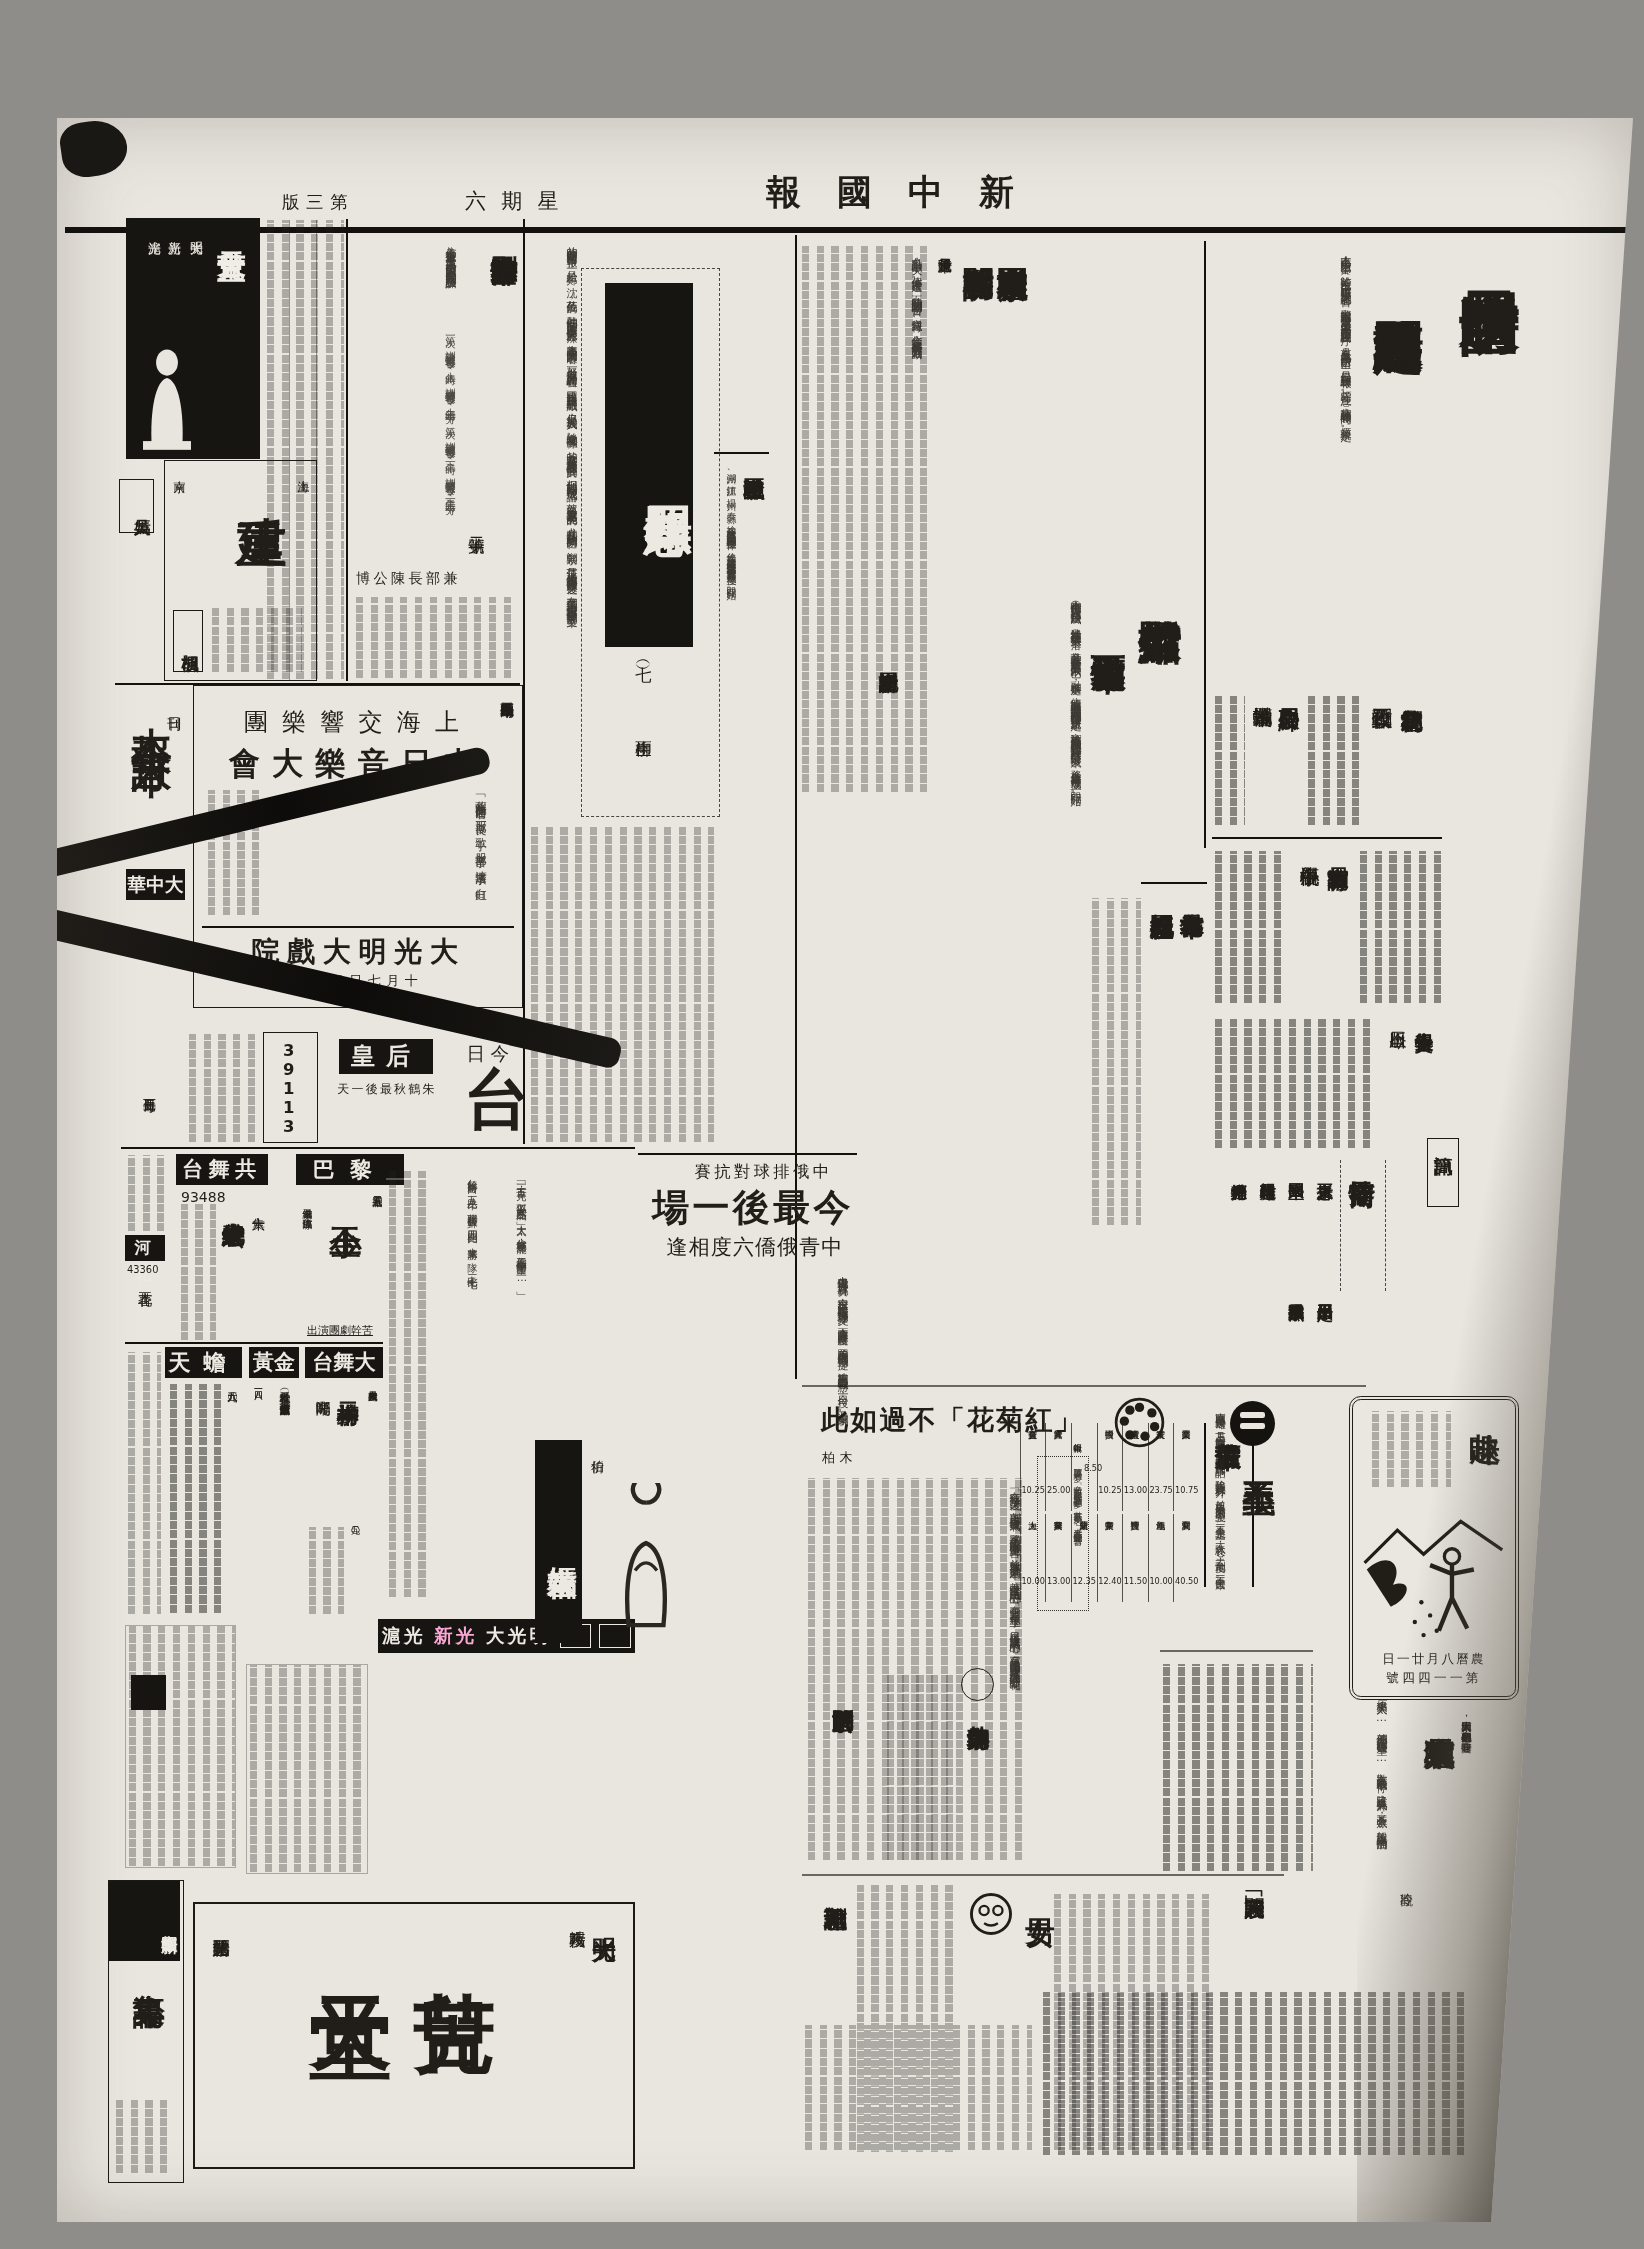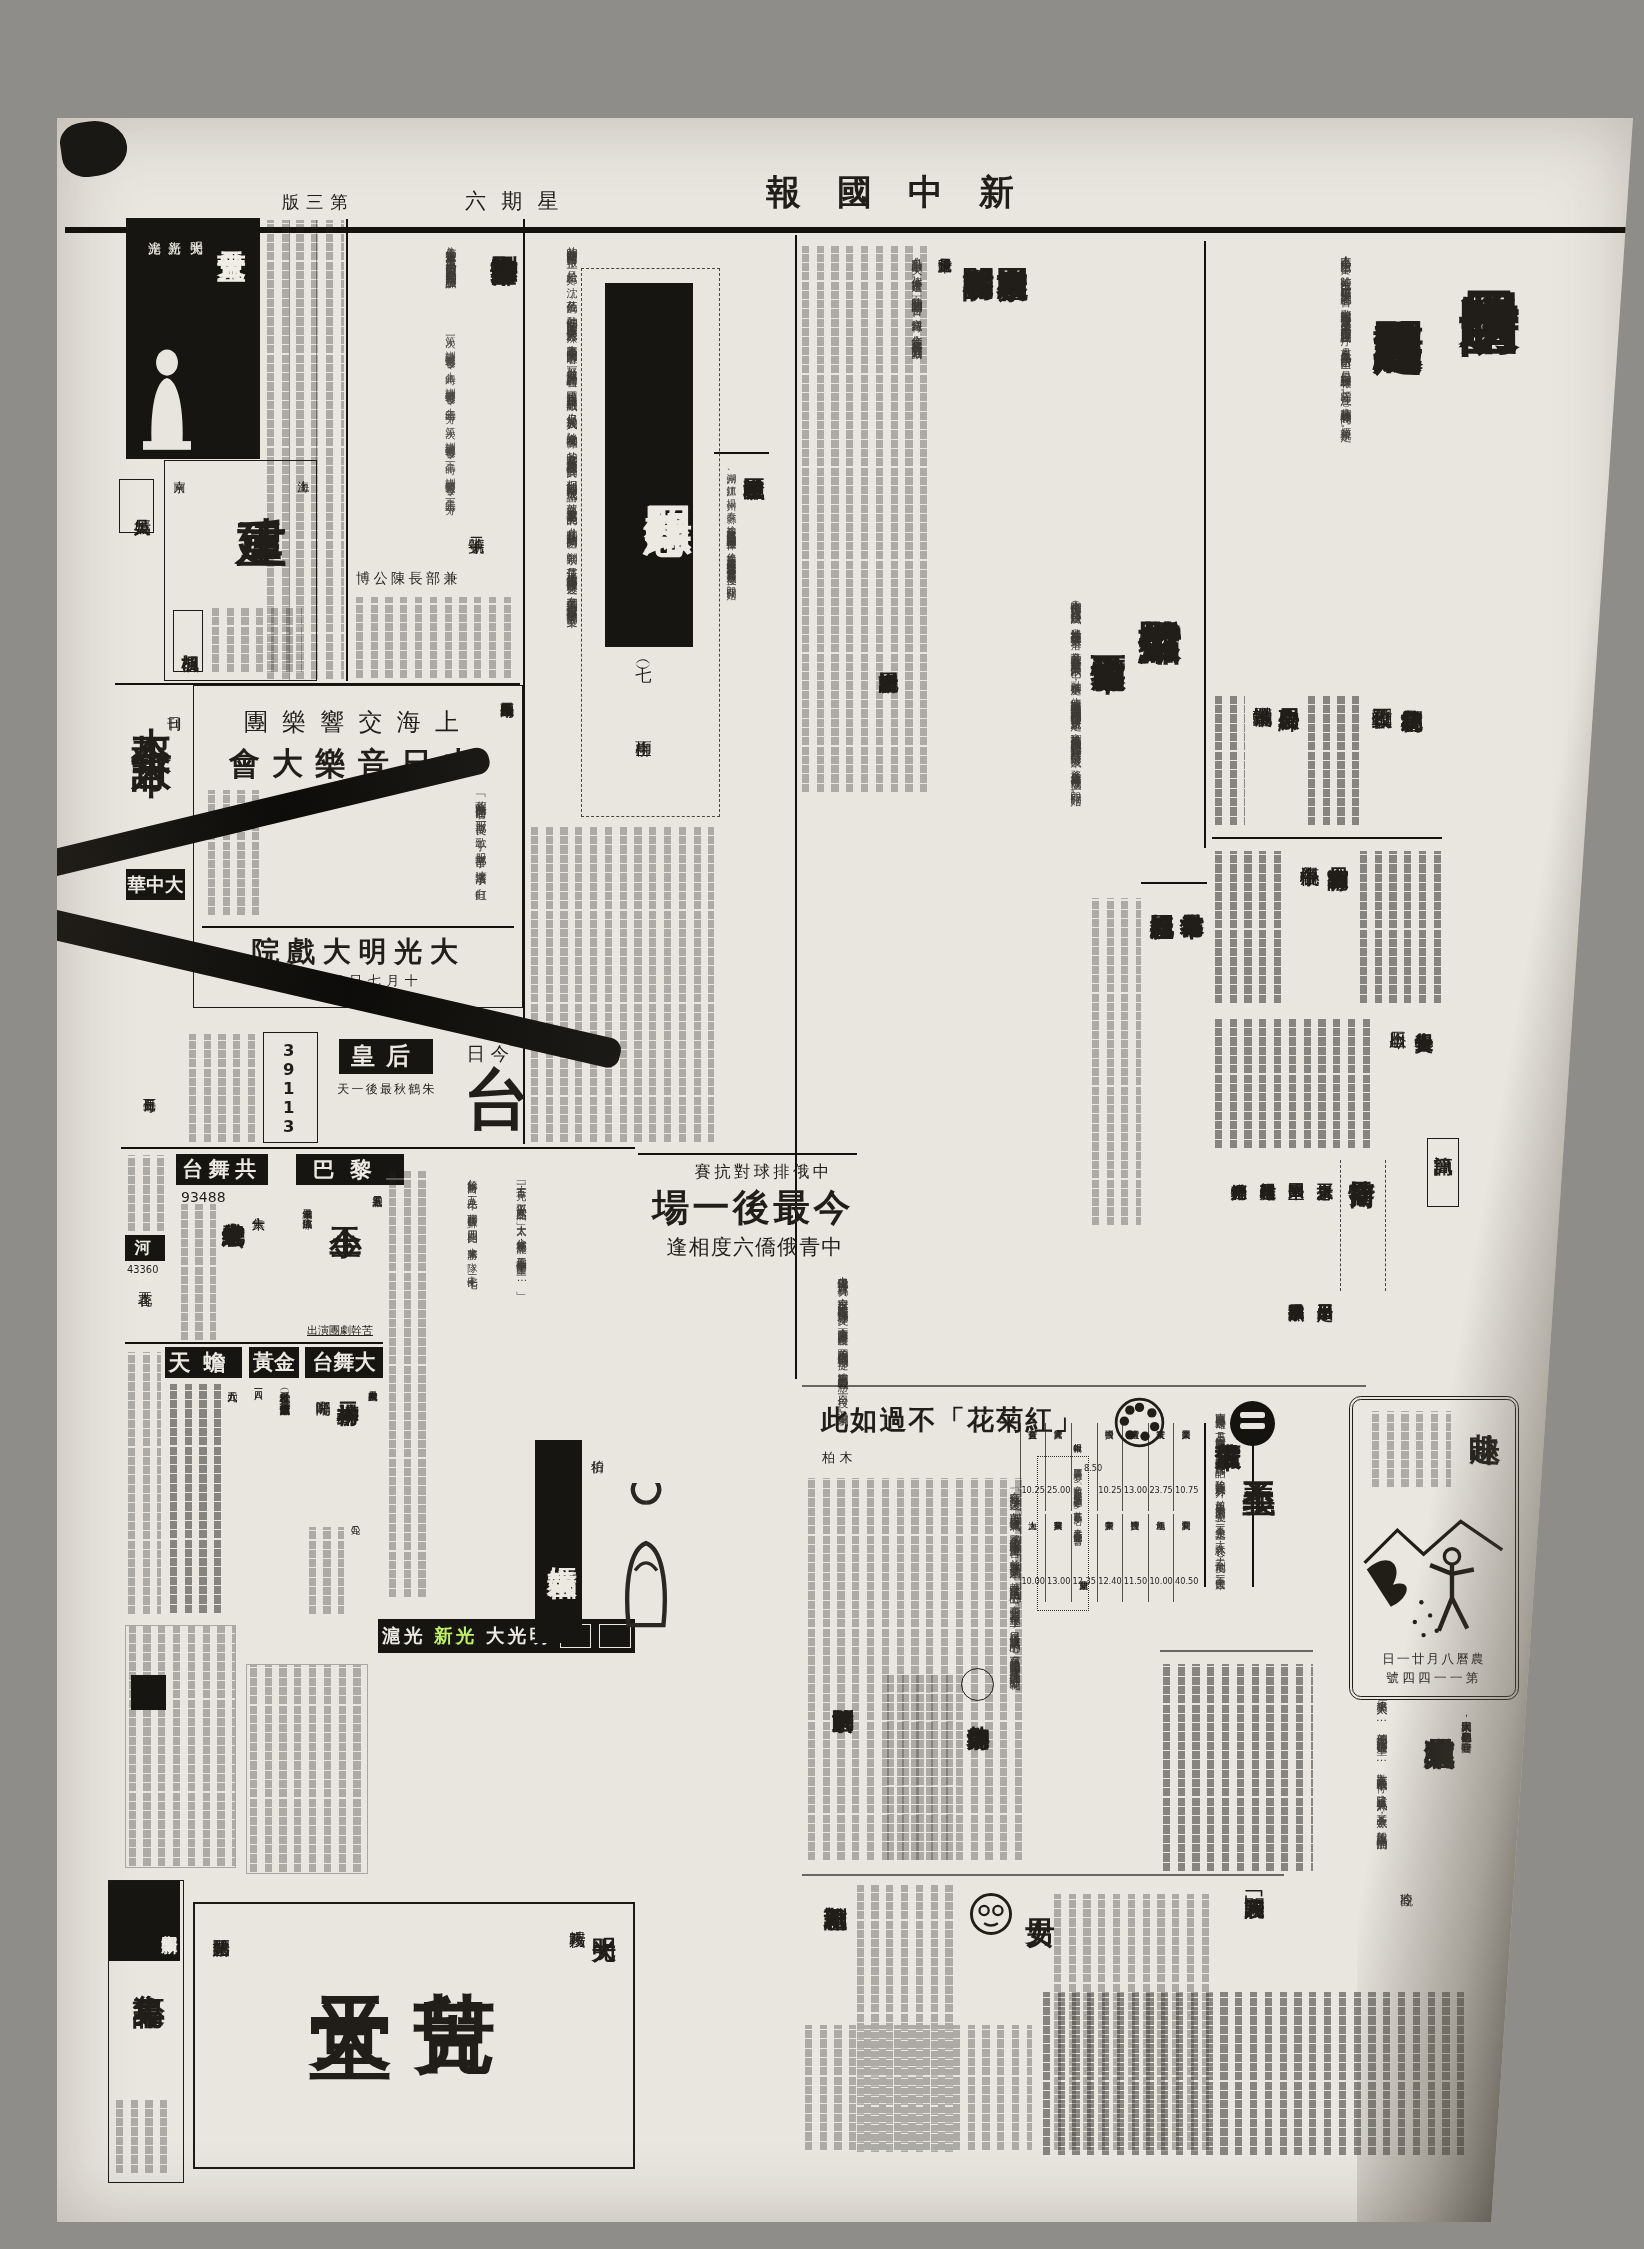--- a/index.html
+++ b/index.html
@@ -113,21 +113,21 @@
           <div style="font-size: 8.2px; margin-top: 2.2px;">10.00</div>
         </div>
         <div style="width: 24.6px; height: 88px; border-left: 0.5px solid rgb(85, 81, 74); display: flex; flex-direction: column; align-items: center;">
           <div class="v" style="font-size: 8.8px; height: 60px;">國豐投資</div>
           <div style="font-size: 8.2px; margin-top: 2.2px;">11.50</div>
         </div>
         <div style="width: 24.6px; height: 88px; border-left: 0.5px solid rgb(85, 81, 74); display: flex; flex-direction: column; align-items: center;">
           <div class="v" style="font-size: 8.8px; height: 60px;">新中實業</div>
           <div style="font-size: 8.2px; margin-top: 2.2px;">12.40</div>
         </div>
-        <div style="width: 24.6px; height: 88px; border-left: 0.5px solid rgb(85, 81, 74); display: flex; flex-direction: column; align-items: center; text-align: right;">
+        <div style="width: 24.6px; height: 88px; border-left: 0.5px solid rgb(85, 81, 74); display: flex; flex-direction: column; align-items: center;">
           <div class="v" style="font-size: 8.8px; height: 60px;">新亞建業</div>
           <div style="font-size: 8.2px; margin-top: 2.2px;">12.35</div>
         </div>
         <div style="width: 24.6px; height: 88px; border-left: 0.5px solid rgb(85, 81, 74); display: flex; flex-direction: column; align-items: center;">
           <div class="v" style="font-size: 8.8px; height: 60px;">興華實業</div>
           <div style="font-size: 8.2px; margin-top: 2.2px;">13.00</div>
         </div>
         <div style="width: 24.6px; height: 88px; border-left: 0.5px solid rgb(85, 81, 74); display: flex; flex-direction: column; align-items: center;">
           <div class="v" style="font-size: 8.8px; height: 60px;">大上海</div>
           <div style="font-size: 8.2px; margin-top: 2.2px;">10.00</div>
@@ -248,21 +248,21 @@
   <div class="abs inv ctr bold" style="left:305px;top:1347px;width:78px;height:31px;font-size:21px;line-height:31px;">台舞大</div>
   <div class="abs v" style="left:366px;top:1384px;font-size:9.3px;height:126px;">今天星期六夜戲六時</div>
   <div class="abs v bold" style="left:333px;top:1386px;font-size:22px;height:126px;">二本封神榜</div>
   <div class="abs v" style="left:313px;top:1390px;font-size:14.2px;height:77px;">哪吒鬧海</div>
   <div class="abs v" style="left:350px;top:1519px;font-size:8.8px;height:71px;">九〇二〇〇</div>
   <div class="abs fill lt" style="left:306px;top:1527px;width:38px;height:88px;"></div>
   <div class="abs fill lt" style="left:125px;top:1352px;width:36px;height:263px;"></div>
 
   <div class="abs inv" style="left:378px;top:1619px;width:257px;height:34px;display:flex;align-items:center;justify-content:space-around;" id="cinema-strip">
         <div style="color: rgb(236, 233, 226); font-size: 18.6px; font-weight: bold; letter-spacing: 3.3px;">滬光</div>
-        <div style="color: #bef264; font-size: 18.6px; font-weight: bold; letter-spacing: 3.3px;">新光</div>
+        <div style="color: #f9a8d4; font-size: 18.6px; font-weight: bold; letter-spacing: 3.3px;">新光</div>
         <div style="color: rgb(236, 233, 226); font-size: 18.6px; font-weight: bold; letter-spacing: 3.3px;">大光明</div>
         <div style="width: 29.6px; height: 22px; border: 1.1px solid rgb(236, 233, 226);"></div>
         <div style="width: 29.6px; height: 22px; border: 1.1px solid rgb(236, 233, 226);"></div>
       </div>
 
   <div class="abs bx fill lt" style="left:125px;top:1625px;width:109px;height:241px;"></div>
   <div class="abs bx fill lt" style="left:246px;top:1664px;width:120px;height:208px;"></div>
   <div class="abs inv" style="left:131px;top:1675px;width:35px;height:35px;"></div>
 
   <div class="abs ctr" style="left:676px;top:1161px;width:175px;font-size:16.4px;letter-spacing:3.3px;">賽抗對球排俄中</div>

